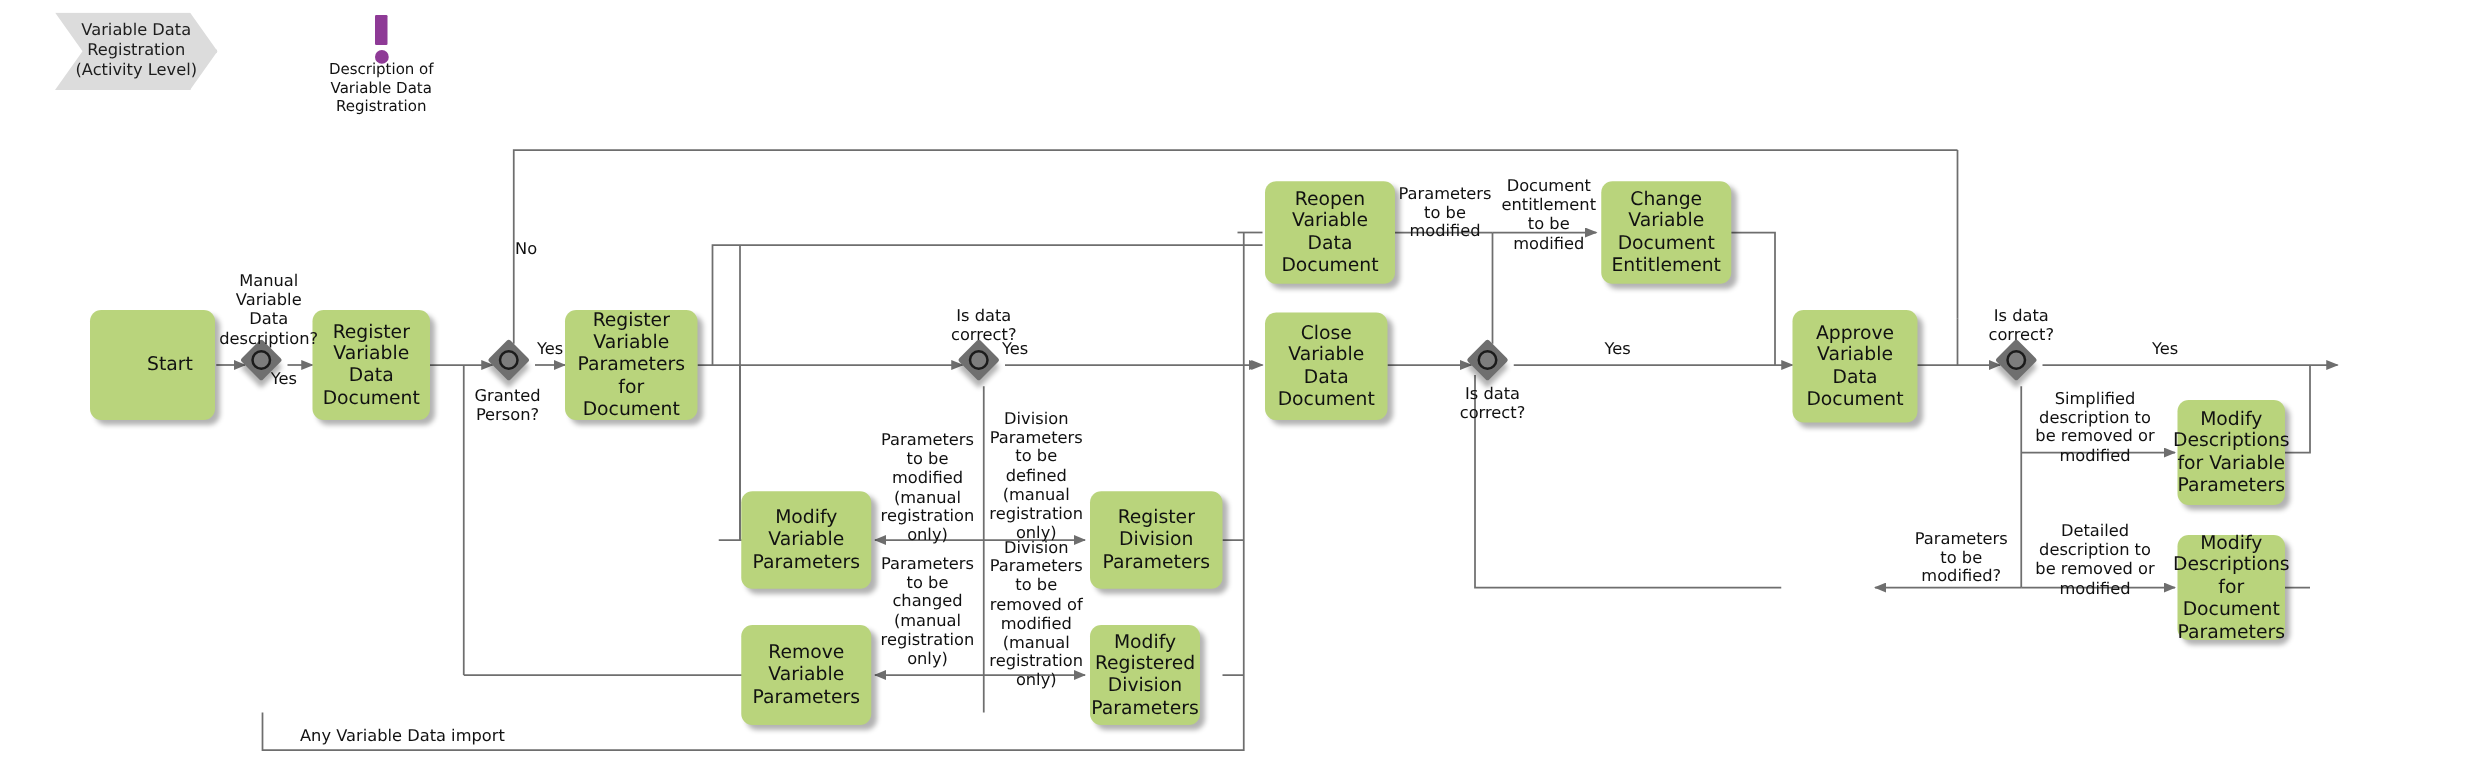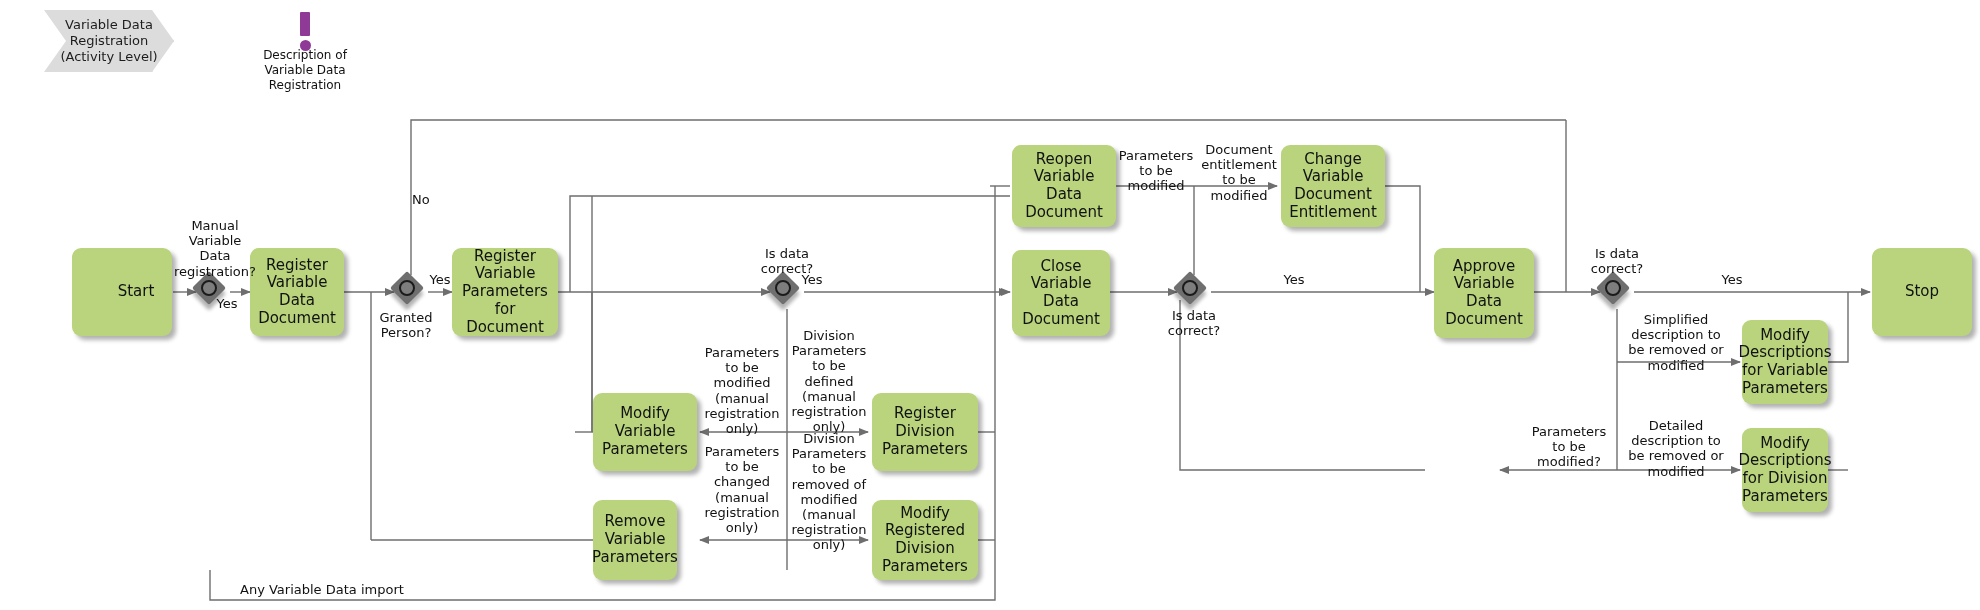--- a/index.html
+++ b/index.html
@@ -197,25 +197,25 @@
 for Document</div>
 
   <div class="act" style="left:593px;top:393px;width:104px;height:78px;">Modify
 Variable
 Parameters</div>
 
   <div class="act" style="left:872px;top:393px;width:106px;height:78px;">Register
 Division
 Parameters</div>
 
-  <div class="act" style="left:593px;top:500px;width:84px;height:80px;">Remove
-Variable
-Parameters</div>
-
-  <div class="act" style="left:872px;top:500px;width:106px;height:80px;">Modify
+  <div class="act" style="left:593px;top:500px;width:104px;height:80px;">Remove
+Variable
+Parameters</div>
+
+  <div class="act" style="left:872px;top:500px;width:88px;height:80px;">Modify
 Registered
 Division
 Parameters</div>
 
   <div class="act" style="left:1012px;top:145px;width:104px;height:82px;">Reopen
 Variable Data
 Document</div>
 
   <div class="act" style="left:1281px;top:145px;width:104px;height:82px;">Change
 Variable
@@ -231,24 +231,23 @@
 Document</div>
 
 
   <div class="act" style="left:1742px;top:320px;width:86px;height:84px;">Modify
 Descriptions
 for Variable
 Parameters</div>
 
   <div class="act" style="left:1742px;top:428px;width:86px;height:84px;">Modify
 Descriptions
-for Division
-Parameters</div>
-
-  <div class="act" style="left:1872px;top:248px;width:100px;height:88px;">Stop</div>
+for Document
+Parameters</div>
+
 
   <div class="dec" style="left:196px;top:275px;">
     <div class="dmd"></div>
     <div class="ring"></div>
   </div>
 
   <div class="dec" style="left:394px;top:275px;">
     <div class="dmd"></div>
     <div class="ring"></div>
   </div>
@@ -264,21 +263,21 @@
   </div>
 
   <div class="dec" style="left:1600px;top:275px;">
     <div class="dmd"></div>
     <div class="ring"></div>
   </div>
 
   <div class="lbl" style="left:160px;top:218px;width:110px;">Manual
 Variable
 Data
-registration?</div>
+description?</div>
 
   <div class="lbl" style="left:372px;top:310px;width:68px;">Granted
 Person?</div>
 
   <div class="lbl" style="left:740px;top:246px;width:94px;">Is data
 correct?</div>
 
   <div class="lbl" style="left:1147px;top:308px;width:94px;">Is data
 correct?</div>
 

